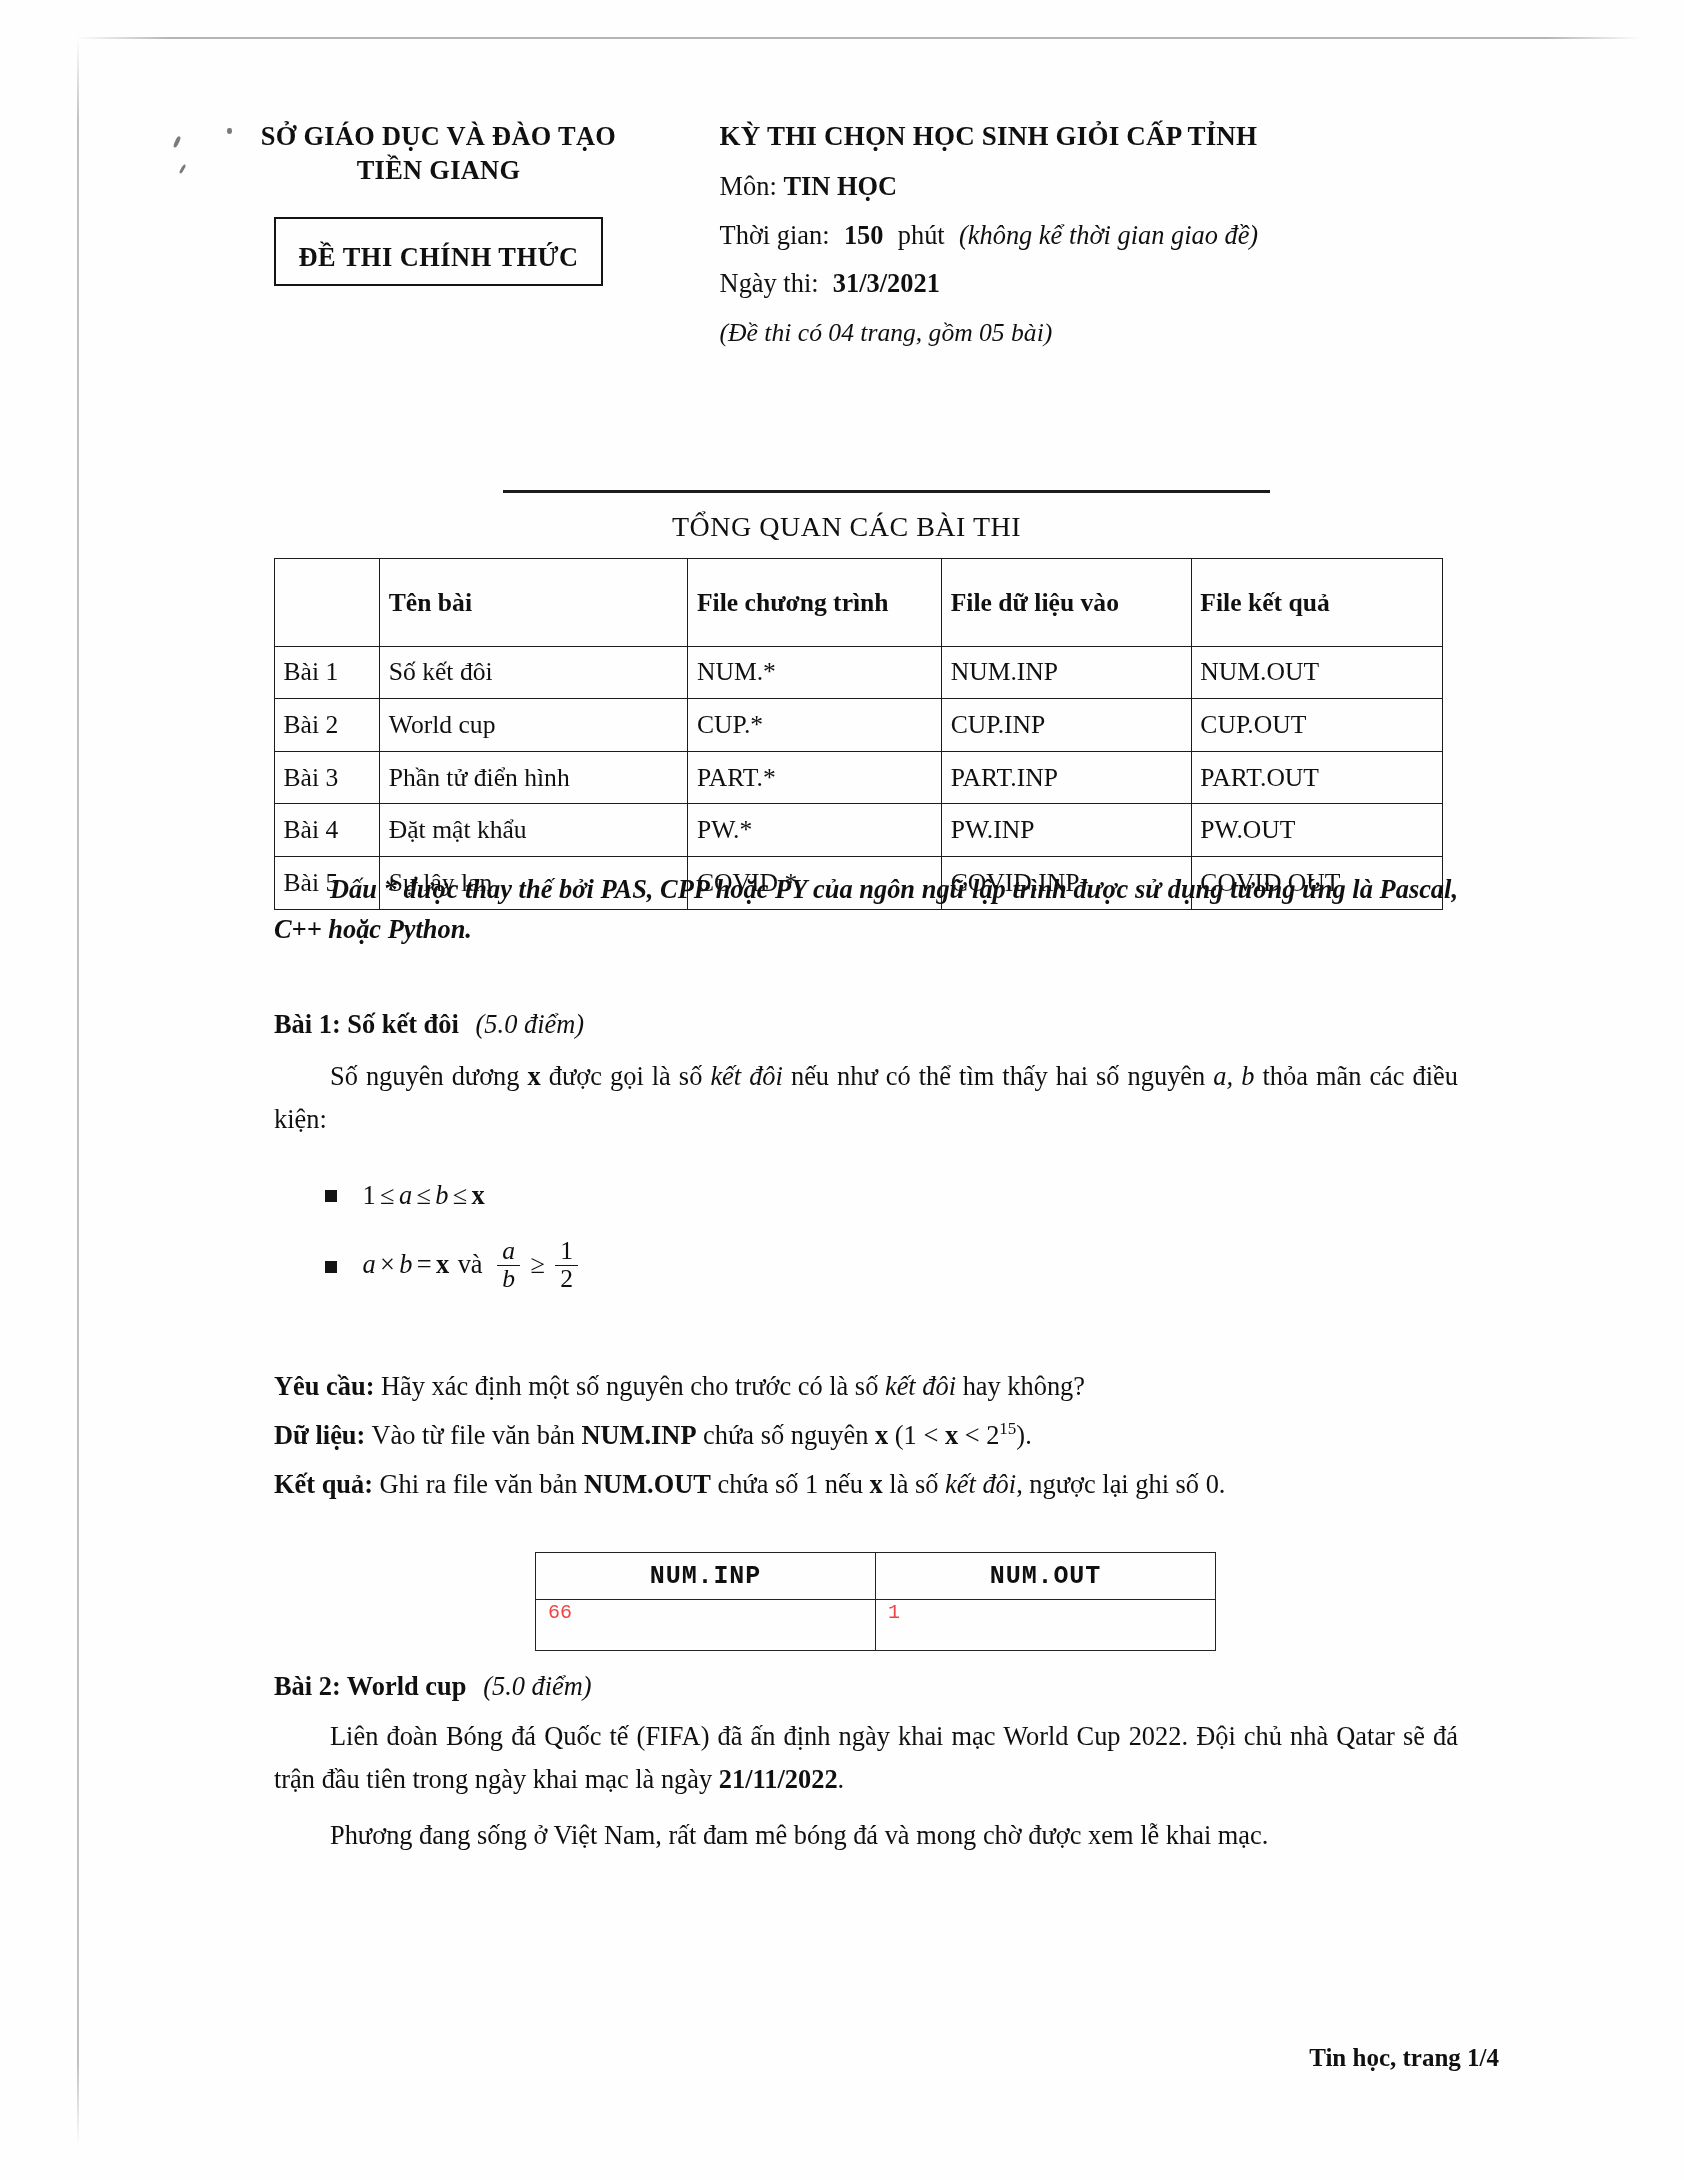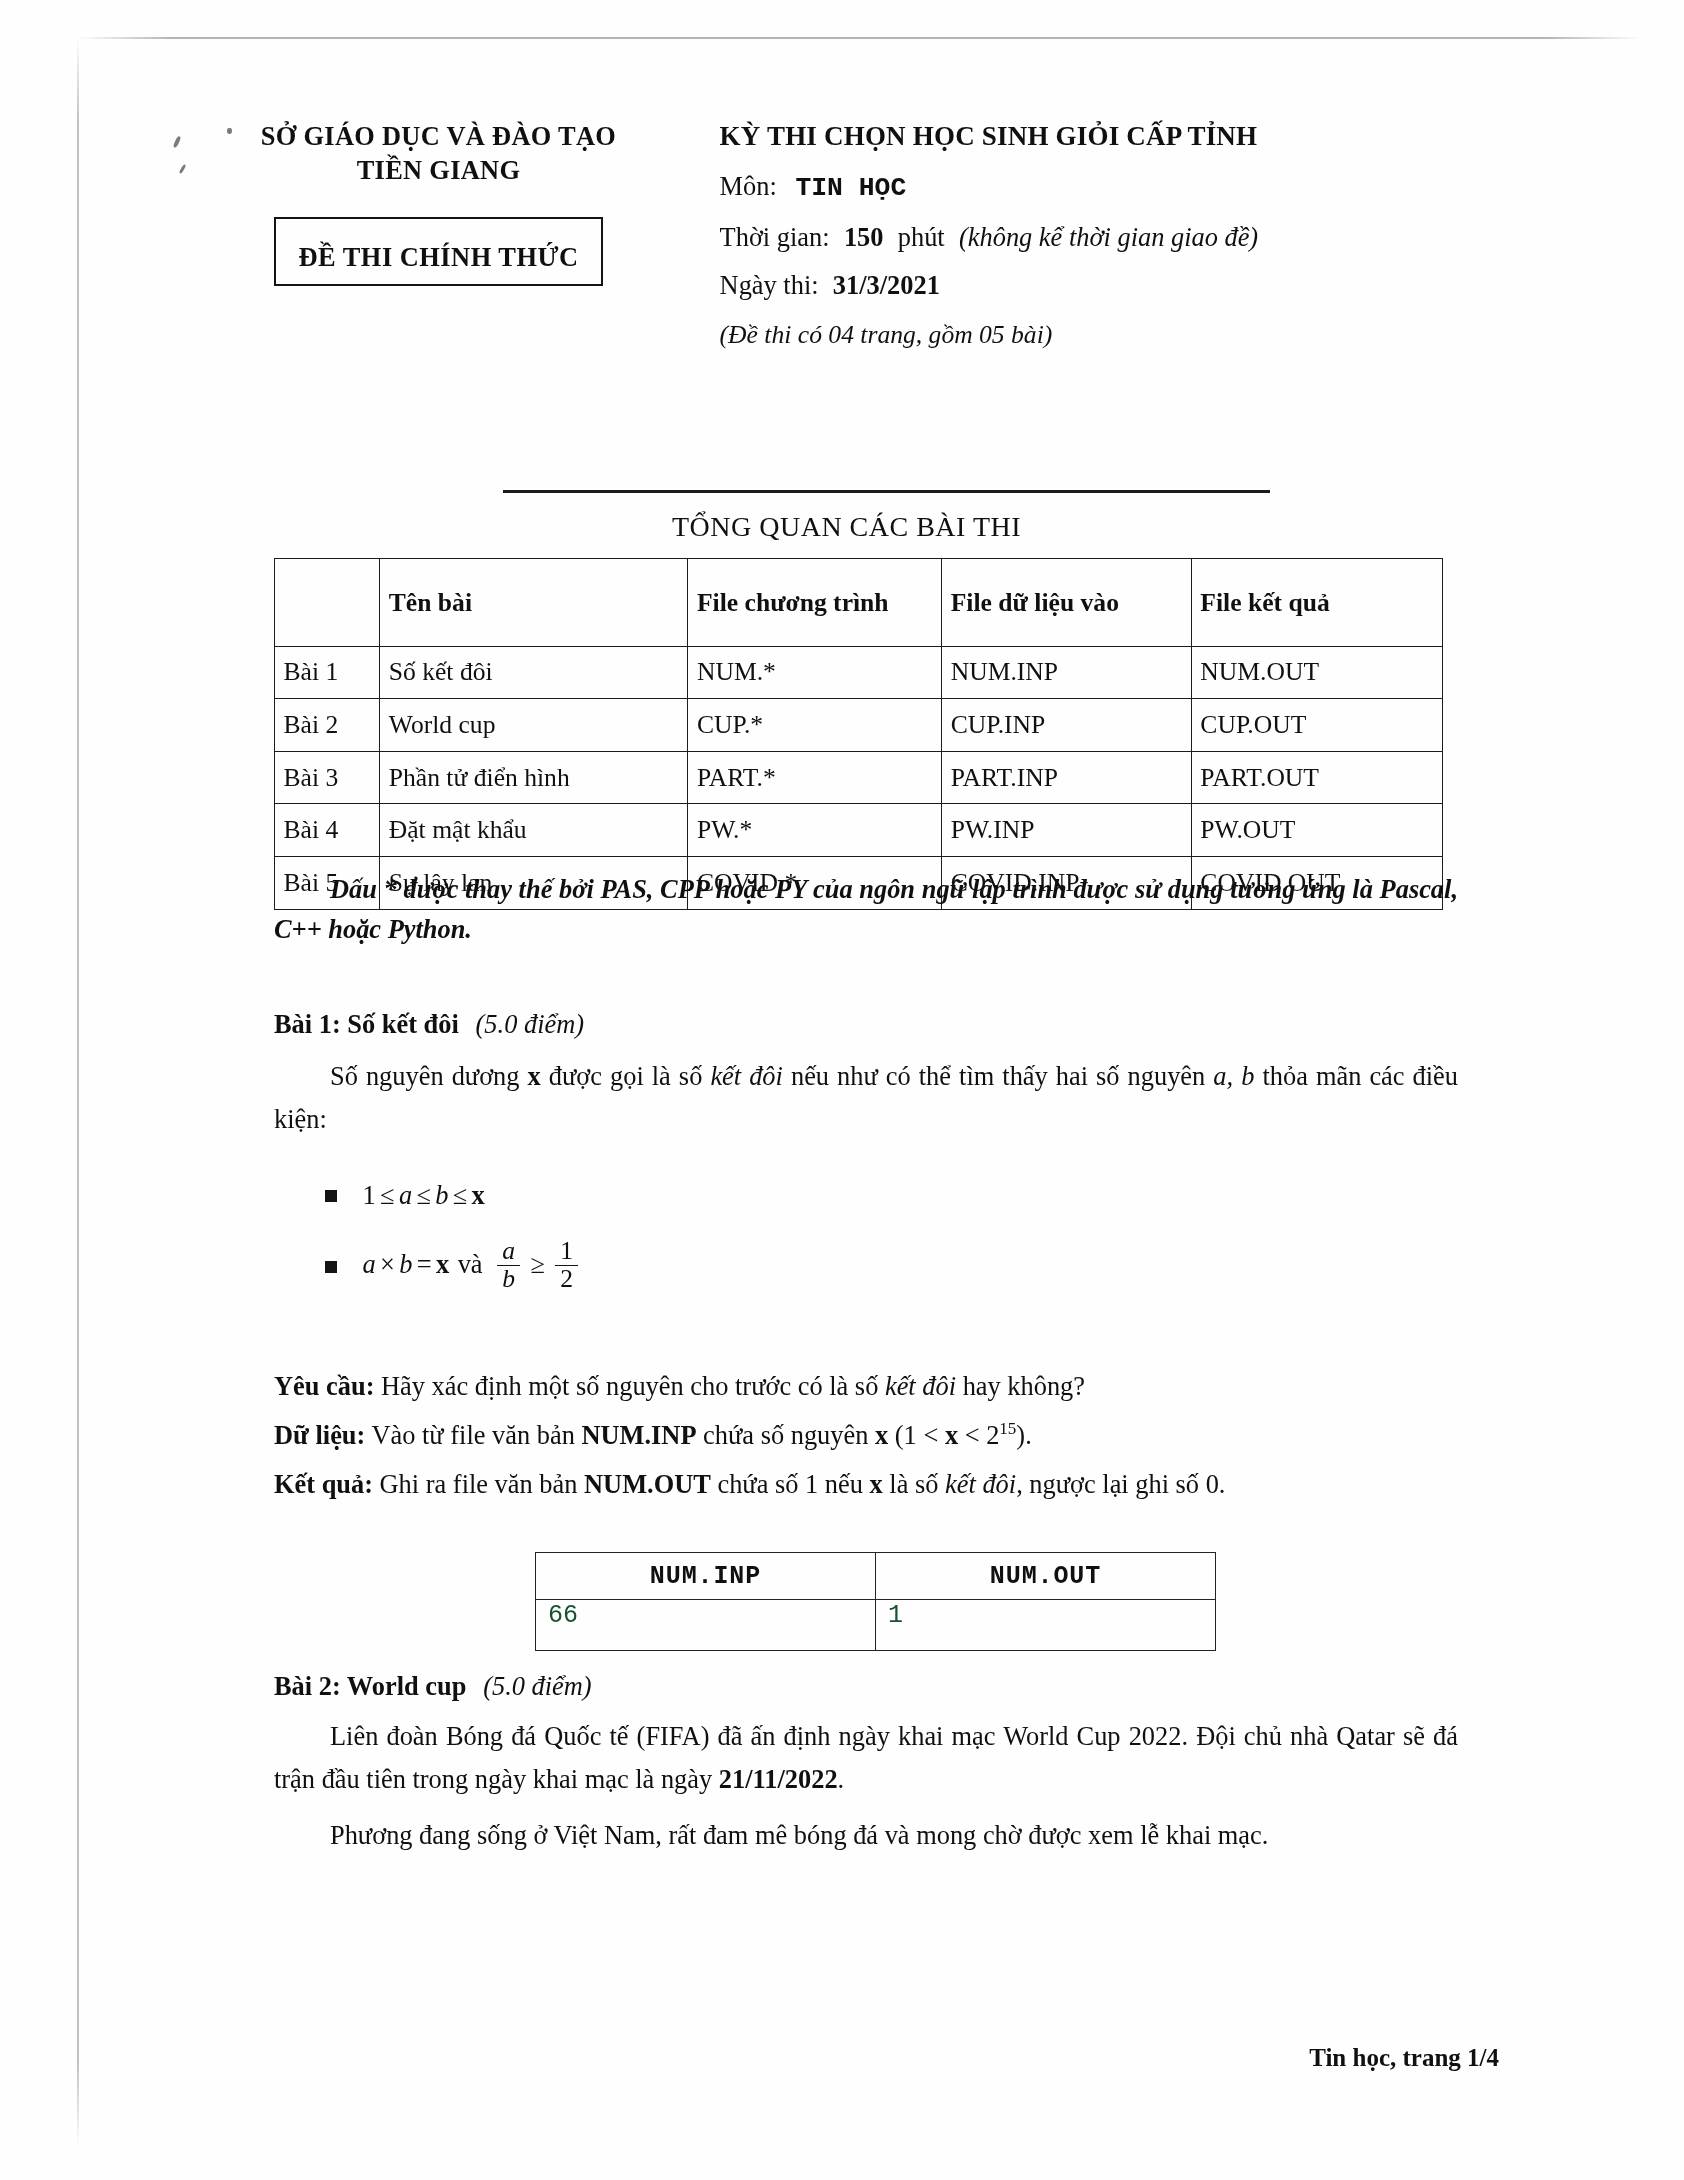--- a/index.html
+++ b/index.html
@@ -241,22 +241,22 @@
   }
   table.sample td.hd {
     text-align: center;
     font-family: "Liberation Mono", "DejaVu Sans Mono", monospace;
     font-weight: bold;
     font-size: 25px;
     letter-spacing: 0.9px;
   }
   table.sample td.val {
     font-family: "Liberation Mono", "DejaVu Sans Mono", monospace;
-    font-size: 25px;
-    color: #14532d;
+    font-size: 20px;
+    color: #ef4444;
     padding-left: 12px;
     height: 48px;
     vertical-align: top;
   }
   .sample-col { width: 50%; }
 
   
   .footer {
     position: absolute;
     left: 0;
@@ -286,21 +286,21 @@
         <div class="org-line">SỞ GIÁO DỤC VÀ ĐÀO TẠO</div>
         <div class="org-line">TIỀN GIANG</div>
         <div class="official-box">ĐỀ THI CHÍNH THỨC</div>
       </div>
 
       <div class="header-right">
         <div class="exam-title">KỲ THI CHỌN HỌC SINH GIỎI CẤP TỈNH</div>
 
         <div class="meta-line">
           <span>Môn:</span>
-          <b style="margin-left:12px;font-family:Liberation Mono, monospace;">TIN HỌC</b>
+          <b style="">TIN HỌC</b>
         </div>
 
         <div class="meta-line tight">
           <span>Thời gian:</span>
           <b style="margin-left:7.7px;">150</b>
           <span style="margin-left:7.7px;">phút</span>
           <i style="margin-left:7.7px;">(không kể thời gian giao đề)</i>
         </div>
 
         <div class="meta-line tight">

